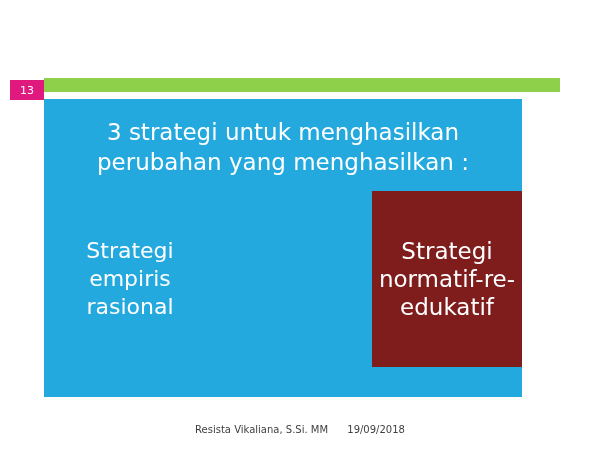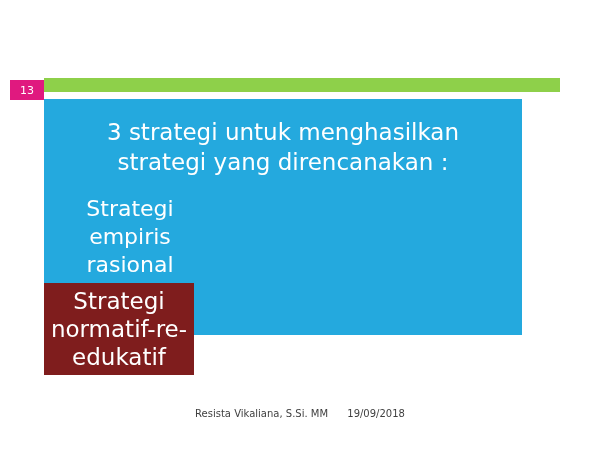--- a/index.html
+++ b/index.html
@@ -38,21 +38,21 @@
     height: 14px;
     background: #8ed04a;
   }
 
   
   .content-block {
     position: absolute;
     left: 44px;
     top: 99px;
     width: 478px;
-    height: 236px;
+    height: 298px;
     background: #24a9de;
   }
 
   .title-area {
     position: absolute;
     left: 0;
     top: 0;
     width: 100%;
     height: 92px;
     display: flex;
@@ -72,21 +72,21 @@
     font-weight: 400;
   }
 
   .columns {
     position: absolute;
     left: 0;
     top: 92px;
     width: 100%;
     height: 176px;
     display: flex;
-    flex-direction: column;
+    justify-content: space-between;
   }
   .col {
     box-sizing: border-box;
     display: flex;
     align-items: center;
     justify-content: center;
     text-align: center;
     padding: 4px 6px;
   }
   .col-text {
@@ -98,21 +98,21 @@
   }
   .col-1 { width: 172px; background: #24a9de; }
   .col-2 { width: 150px; background: #7f1d1d; }
   .col-3 { width: 156px; background: #8794cf; }
   .col-2 .col-text { font-size: 23px; }
   .col-3 .col-text { font-size: 23px; }
 
   .footer-credit {
     position: absolute;
     left: 0;
-    top: 408px;
+    top: 424px;
     width: 600px;
     text-align: center;
     font-size: 10px;
     color: #3f3f3f;
     font-family: "DejaVu Sans", sans-serif;
   }
   .footer-credit .author { margin-right: 16px; }
 </style>
 </head>
 <body>
@@ -120,21 +120,21 @@
 <div class="slide-number-badge">
   <span>13</span>
 </div>
 
 <div class="green-bar"></div>
 
 <div class="content-block">
 
   <div class="title-area">
     <div class="title-line">3 strategi untuk menghasilkan</div>
-    <div class="title-line">strategi yang direncanakan :</div>
+    <div class="title-line">perubahan yang menghasilkan :</div>
   </div>
 
   <div class="columns">
     <div class="col col-1">
       <div class="col-text">Strategi empiris rasional</div>
     </div>
     <div class="col col-2">
       <div class="col-text">Strategi normatif-re-edukatif</div>
     </div>
   </div>

